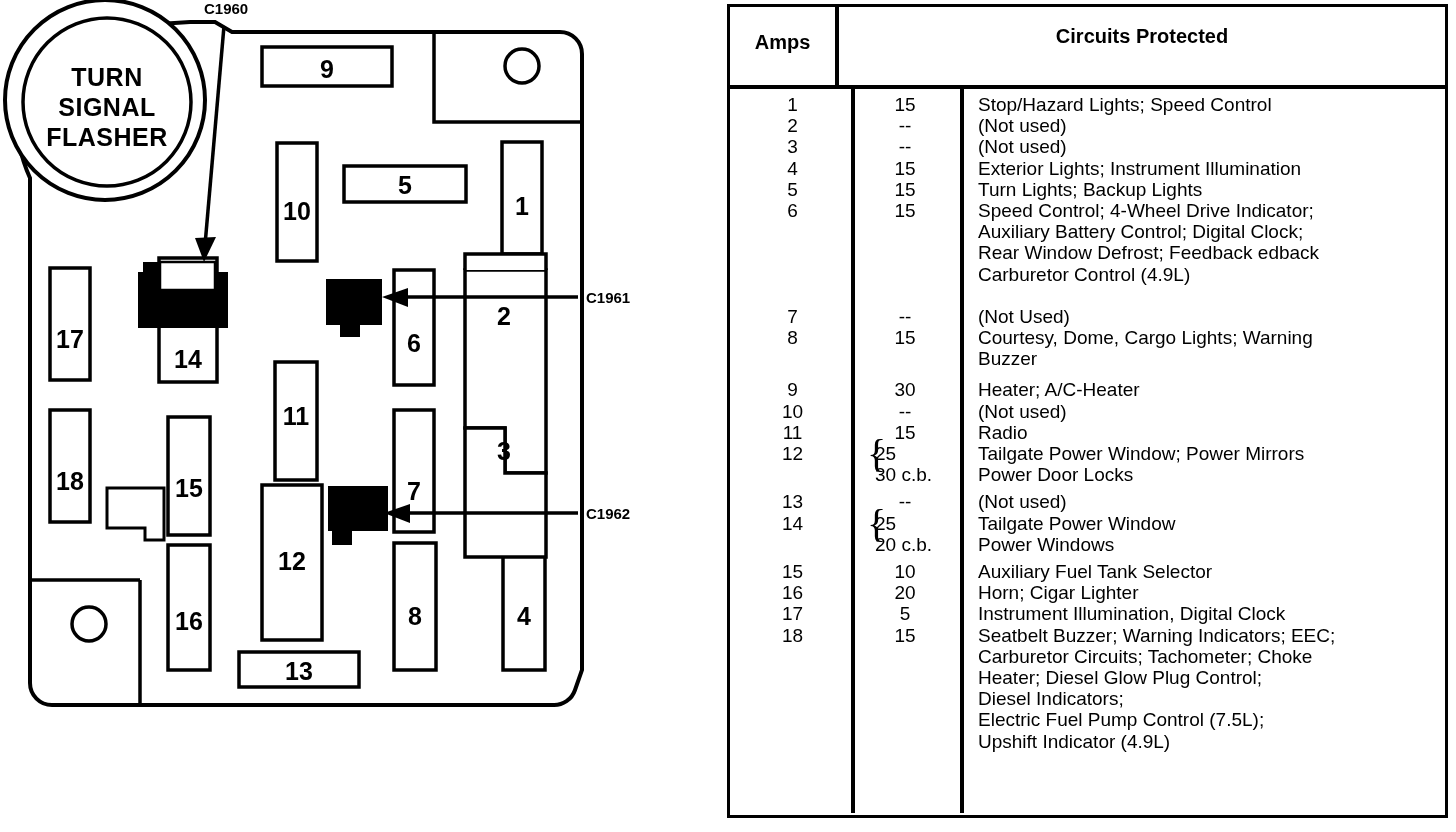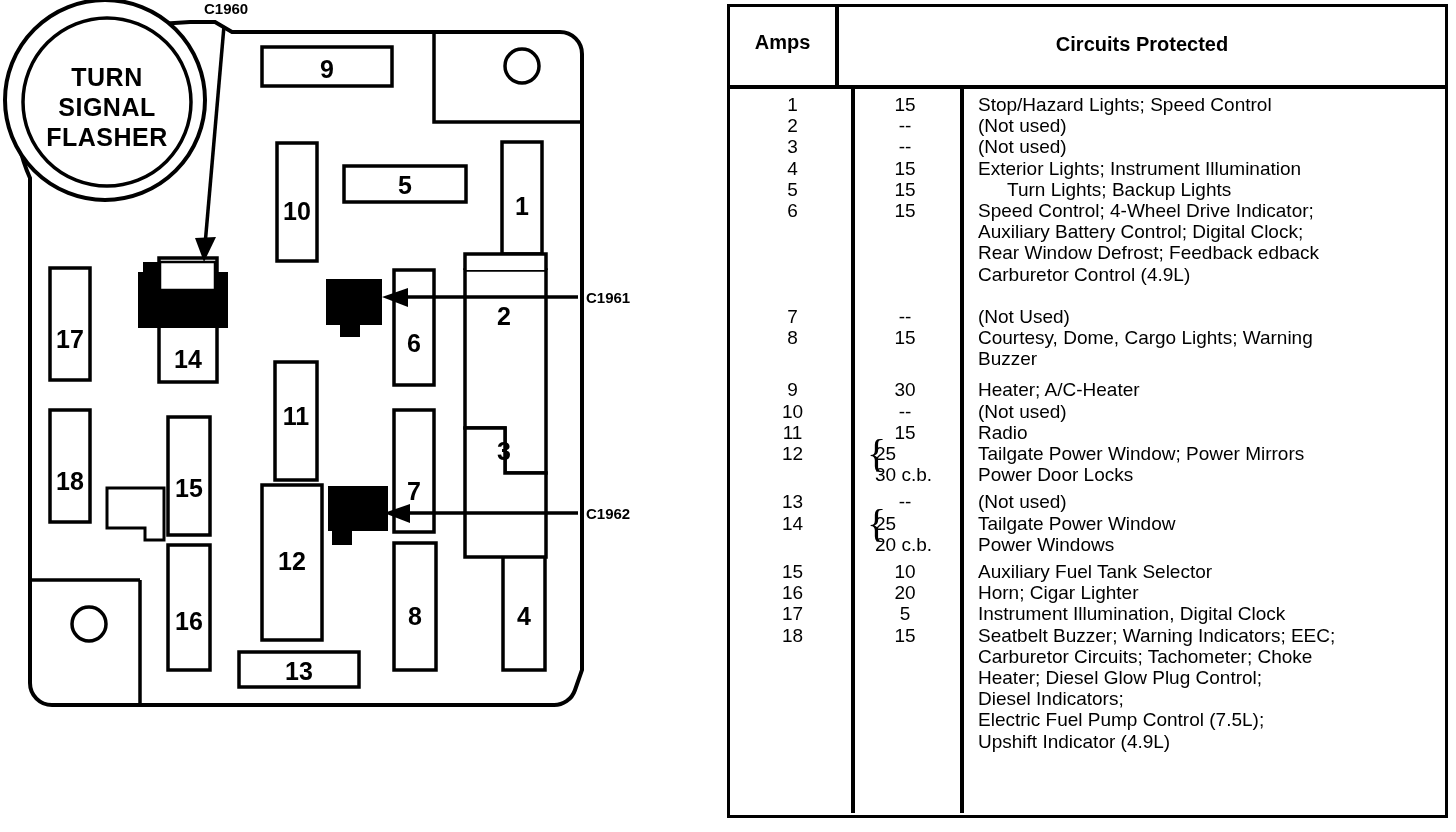--- a/index.html
+++ b/index.html
@@ -83,21 +83,21 @@
     text-align: left;
   }
   .th-amps {
     width: 109px;
     border-right: 4px solid #000;
     padding-top: 24px;
     align-items: flex-start;
   }
   .th-circ {
     flex: 1;
-    padding-top: 26px;
+    padding-top: 18px;
     align-items: flex-start;
   }
 
   .tbody {
     display: flex;
     height: 724px;
     box-sizing: border-box;
   }
   .col-pos {
     width: 125px;
@@ -352,21 +352,21 @@
         <div class="cell cell-amps" style="top: 472px;">10</div>
         <div class="cell cell-amps" style="top: 493.2px;">20</div>
         <div class="cell cell-amps" style="top: 514.4px;">5</div>
         <div class="cell cell-amps" style="top: 535.6px;">15</div>
       </div>
     <div class="col-circ" id="col-circ">
         <div class="cell cell-circ" style="top: 5px;">Stop/Hazard Lights; Speed Control</div>
         <div class="cell cell-circ" style="top: 26.2px;">(Not used)</div>
         <div class="cell cell-circ" style="top: 47.4px;">(Not used)</div>
         <div class="cell cell-circ" style="top: 68.6px;">Exterior Lights; Instrument Illumination</div>
-        <div class="cell cell-circ" style="top: 89.8px; margin-left: 29px;">Turn Lights; Backup Lights</div>
+        <div class="cell cell-circ" style="top: 89.8px;">Turn Lights; Backup Lights</div>
         <div class="cell cell-circ" style="top: 111px;">Speed Control; 4-Wheel Drive Indicator;</div>
         <div class="cell cell-circ" style="top: 132.2px;">Auxiliary Battery Control; Digital Clock;</div>
         <div class="cell cell-circ" style="top: 153.4px;">Rear Window Defrost; Feedback edback</div>
         <div class="cell cell-circ" style="top: 174.6px;">Carburetor Control (4.9L)</div>
         <div class="cell cell-circ" style="top: 216.8px;">(Not Used)</div>
         <div class="cell cell-circ" style="top: 238px;">Courtesy, Dome, Cargo Lights; Warning</div>
         <div class="cell cell-circ" style="top: 259.2px;">Buzzer</div>
         <div class="cell cell-circ" style="top: 290.4px;">Heater; A/C-Heater</div>
         <div class="cell cell-circ" style="top: 311.6px;">(Not used)</div>
         <div class="cell cell-circ" style="top: 332.8px;">Radio</div>

